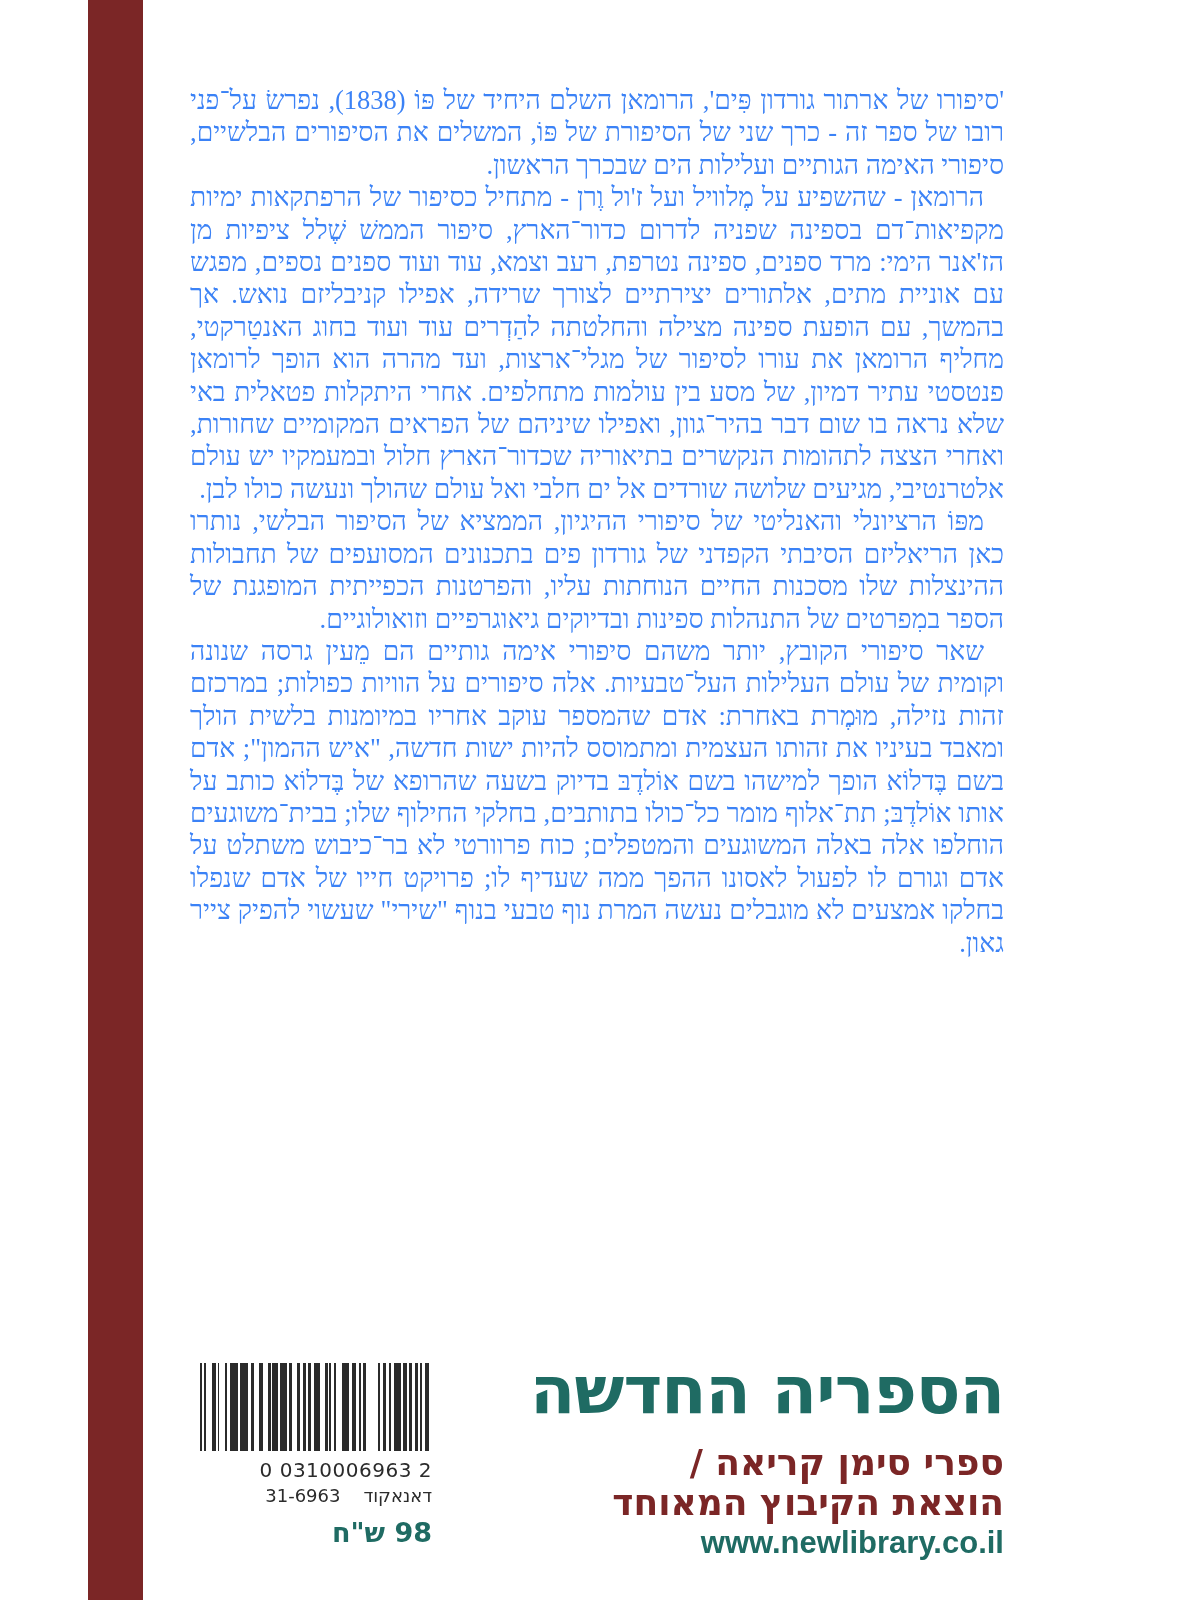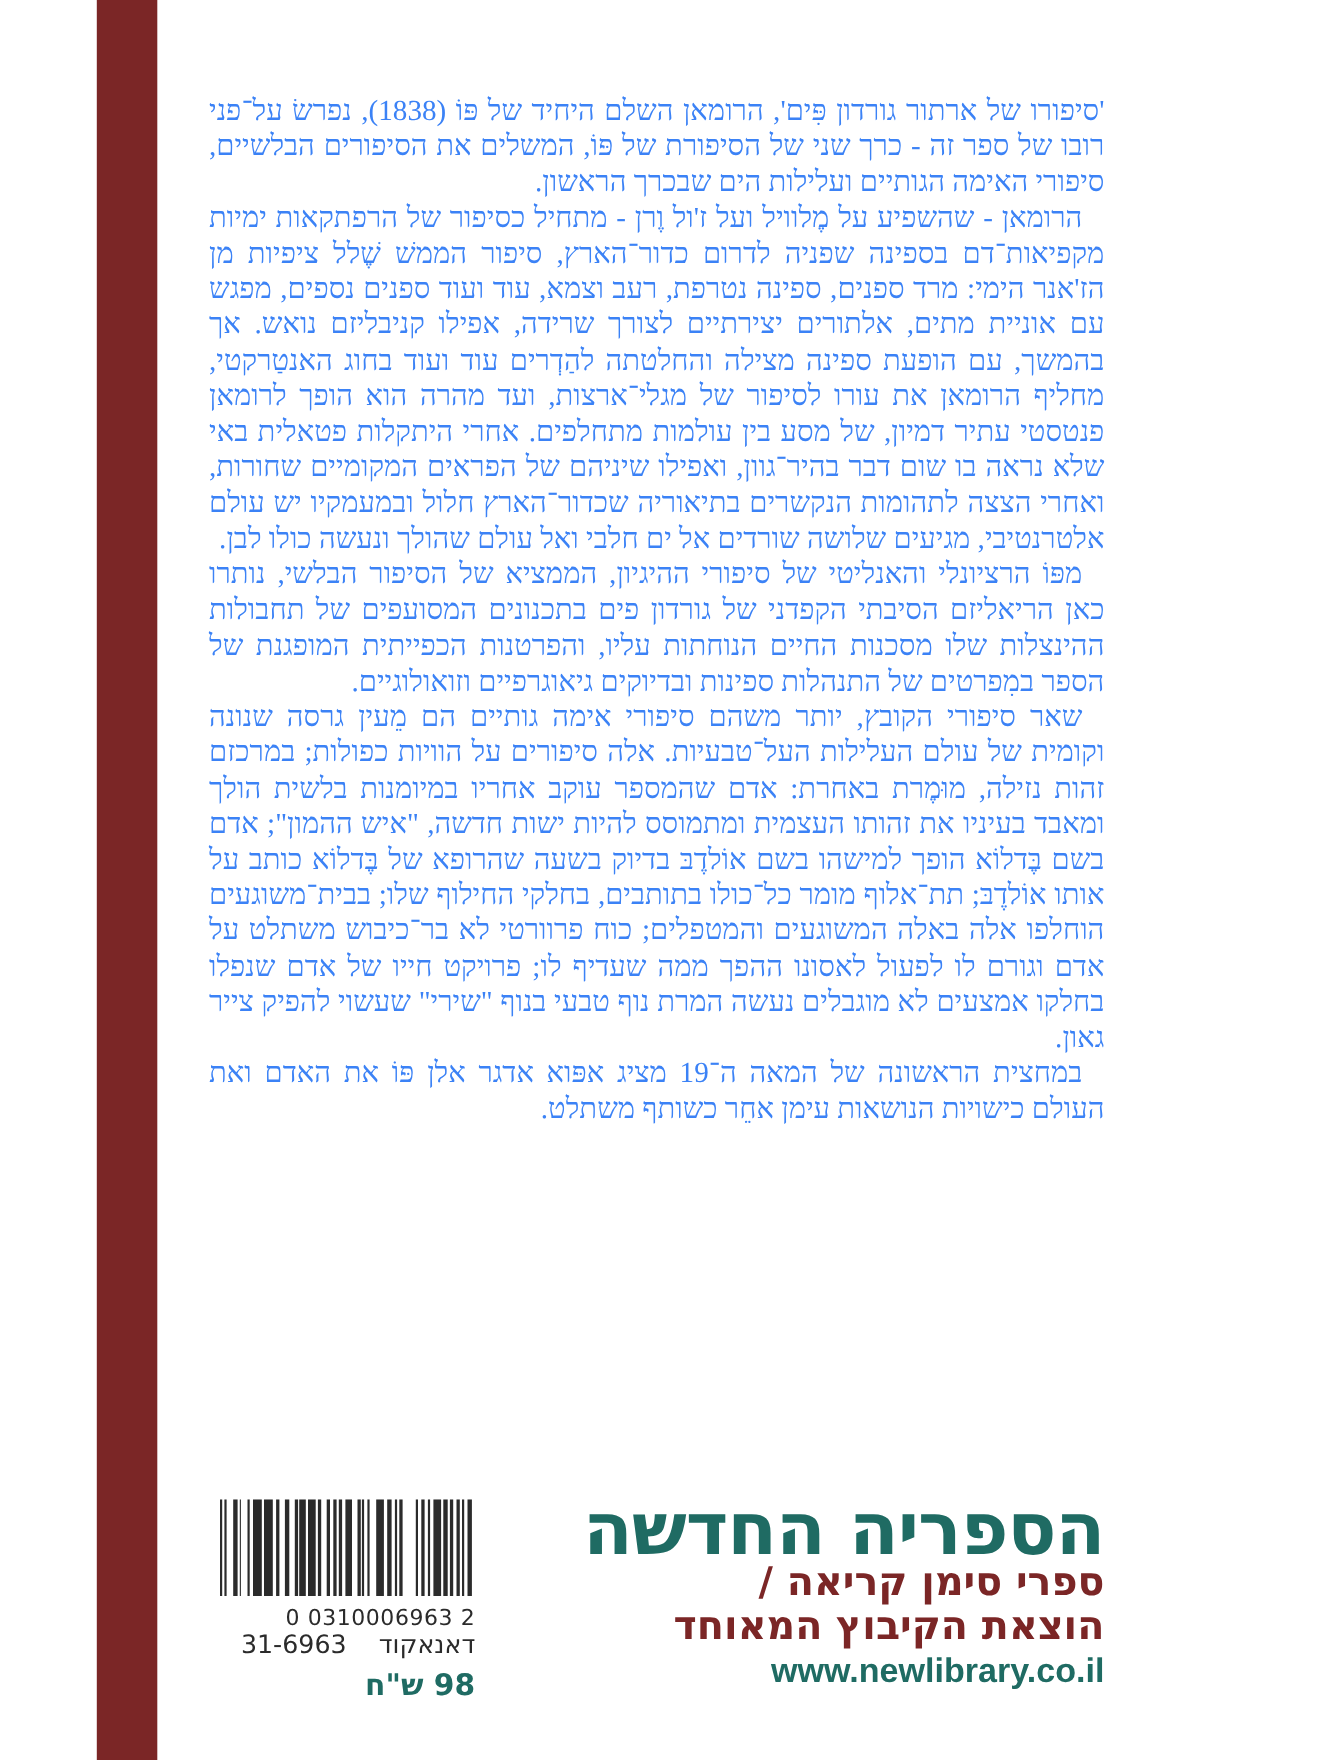--- a/index.html
+++ b/index.html
@@ -54,21 +54,21 @@
     .brand-title {
       color: #1f6b63;
       font-size: 66px;
       line-height: 56px;
       letter-spacing: -1px;
     }
     .brand-publisher {
       color: #7b2626;
       font-size: 36px;
       line-height: 40px;
-      margin-top: 0;
+      margin-top: 24px;
     }
     .brand-url {
       direction: ltr;
       color: #1f6b63;
       font-family: "Liberation Sans", "DejaVu Sans", sans-serif;
       font-size: 31px;
       line-height: 36px;
       margin-top: 2px;
       text-align: right;
     }
@@ -92,21 +92,21 @@
       display: block;
       height: 100%;
     }
     .barcode-number {
       font-size: 20px;
       line-height: 26px;
       margin-top: 6px;
       letter-spacing: 0.5px;
     }
     .dancode {
-      font-size: 23px;
+      font-size: 18px;
       line-height: 26px;
       direction: rtl;
     }
     .price {
       color: #1f6b63;
       font-weight: bold;
       font-size: 27px;
       line-height: 36px;
       margin-top: 6px;
       direction: rtl;
@@ -115,21 +115,20 @@
 </head>
 <body>
 
 <div class="spine"></div>
 
 <div class="blurb">
   <p>'סיפורו של ארתור גורדון פִּים', הרומאן השלם היחיד של פּוֹ (1838), נפרשׂ על־פני רובו של ספר זה - כרך שני של הסיפורת של פּוֹ, המשלים את הסיפורים הבלשיים, סיפורי האימה הגותיים ועלילות הים שבכרך הראשון.</p>
   <p class="indent">הרומאן - שהשפיע על מֶלוויל ועל ז'ול וֶרן - מתחיל כסיפור של הרפתקאות ימיות מקפיאות־דם בספינה שפניה לדרום כדור־הארץ, סיפור הממשׁ שֶׁלל ציפיות מן הז'אנר הימי: מרד ספנים, ספינה נטרפת, רעב וצמא, עוד ועוד ספנים נספים, מפגש עם אוניית מתים, אלתורים יצירתיים לצורך שרידה, אפילו קניבליזם נואש. אך בהמשך, עם הופעת ספינה מצילה והחלטתה להַדְרים עוד ועוד בחוג האנטַרקטי, מחליף הרומאן את עורו לסיפור של מגלי־ארצות, ועד מהרה הוא הופך לרומאן פנטסטי עתיר דמיון, של מסע בין עולמות מתחלפים. אחרי היתקלות פטאלית באי שלא נראה בו שום דבר בהיר־גוון, ואפילו שיניהם של הפראים המקומיים שחורות, ואחרי הצצה לתהומות הנקשרים בתיאוריה שכדור־הארץ חלול ובמעמקיו יש עולם אלטרנטיבי, מגיעים שלושה שורדים אל ים חלבי ואל עולם שהולך ונעשה כולו לבן.</p>
   <p class="indent">מפּוֹ הרציונלי והאנליטי של סיפורי ההיגיון, הממציא של הסיפור הבלשי, נותרו כאן הריאליזם הסיבתי הקפדני של גורדון פים בתכנונים המסועפים של תחבולות ההינצלות שלו מסכנות החיים הנוחתות עליו, והפרטנות הכפייתית המופגנת של הספר במִפרטים של התנהלות ספינות ובדיוקים גיאוגרפיים וזואולוגיים.</p>
   <p class="indent">שאר סיפורי הקובץ, יותר משהם סיפורי אימה גותיים הם מֵעין גרסה שנונה וקומית של עולם העלילות העל־טבעיות. אלה סיפורים על הוויות כפולות; במרכזם זהות נזילה, מוּמֶרת באחרת: אדם שהמספר עוקב אחריו במיומנות בלשית הולך ומאבד בעיניו את זהותו העצמית ומתמוסס להיות ישות חדשה, "איש ההמון"; אדם בשם בֶּדלוֹא הופך למישהו בשם אוֹלדֶבּ בדיוק בשעה שהרופא של בֶּדלוֹא כותב על אותו אוֹלדֶבּ; תת־אלוף מומר כל־כולו בתותבים, בחלקי החילוף שלו; בבית־משוגעים הוחלפו אלה באלה המשוגעים והמטפלים; כוח פרוורטי לא בר־כיבוש משתלט על אדם וגורם לו לפעול לאסונו ההפך ממה שעדיף לו; פרויקט חייו של אדם שנפלו בחלקו אמצעים לא מוגבלים נעשה המרת נוף טבעי בנוף "שירי" שעשוי להפיק צייר גאון.</p>
-  <p class="indent">במחצית הראשונה של המאה ה־19 מציג אפּוא אדגר אלן פּוֹ את האדם ואת העולם כישויות הנושאות עימן אחֵר כשותף משתלט.</p>
 </div>
 
 <div class="brand">
   <div class="brand-title">הספריה החדשה</div>
   <div class="brand-publisher">ספרי סימן קריאה /</div>
   <div class="brand-publisher" style="margin-top:0">הוצאת הקיבוץ המאוחד</div>
   <div class="brand-url">www.newlibrary.co.il</div>
 </div>
 
 <div class="barcode-block">

